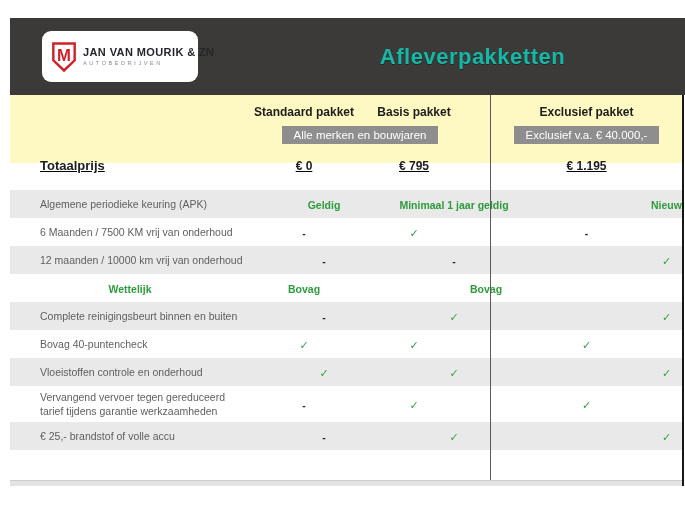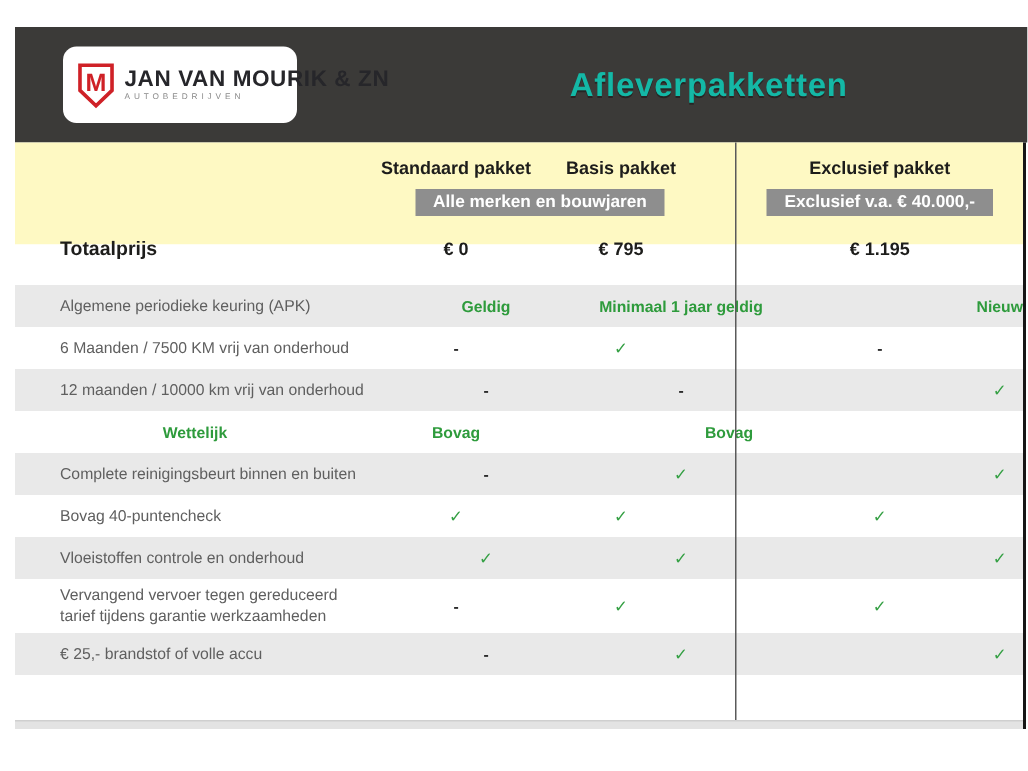--- a/index.html
+++ b/index.html
@@ -13,21 +13,21 @@
     position:absolute; left:10px; right:0; top:18px; height:77px;
     background:#3b3a38; display:flex; align-items:center;
   }
   .logo-box {
     position:absolute; left:32px; top:13px; width:156px; height:51px;
     background:#ffffff; border-radius:9px; display:flex; align-items:center;
     padding-left:9px;
   }
   .logo-shield { width:26px; height:32px; flex:0 0 auto; }
   .logo-text { margin-left:6px; line-height:1; }
-  .brand-name { font-size:15px; font-weight:bold; color:#26262a; letter-spacing:.4px; white-space:nowrap; }
+  .brand-name { font-size:11px; font-weight:bold; color:#26262a; letter-spacing:.4px; white-space:nowrap; }
   .brand-sub  { font-size:5.5px; color:#8a8a8a; letter-spacing:2.6px; margin-top:3px; white-space:nowrap; }
   .page-title {
     position:absolute; left:250px; right:0; top:0; height:77px;
     display:flex; align-items:center; justify-content:center;
     color:#14b8a6; font-size:22px; font-weight:bold; letter-spacing:.5px;
     text-shadow:0 1px 0 rgba(0,0,0,.35);
   }
 
   
   .card {
@@ -39,24 +39,24 @@
   }
 
   .grid { display:grid; grid-template-columns:240px 108px 112px 20px 193px; align-items:center; }
   .cell-c { text-align:center; }
 
   .head-band { background:#fef9c3; padding-top:10px; height:68px; }
   .col-head { font-size:12px; font-weight:bold; color:#1d1d1b; }
   .badge-row { margin-top:6px; }
   .badge {
     display:inline-block; background:#8e8e8e; color:#ffffff;
-    font-size:11.5px; font-weight:bold; padding:3px 12px; white-space:nowrap;
+    font-size:11.5px; font-weight:normal; padding:3px 12px; white-space:nowrap;
   }
   .badge-span { grid-column:2 / span 2; text-align:center; }
-  .totals-row { margin-top:14px; }
+  .totals-row { margin-top:14px;text-decoration:underline; }
   .totals-label { font-size:13px; font-weight:bold; color:#1d1d1b; padding-left:30px; }
   .total-val { font-size:12px; font-weight:bold; color:#1d1d1b; }
 
   .rows-gap { height:27px; background:#ffffff; }
 
   .t-row { min-height:28px; padding:4px 0; }
   .t-row.alt { background:#e9e9e9;gap:20px; }
   .t-row .feature {
     font-size:10.5px; color:#5f5f5f; padding-left:30px; padding-right:6px; line-height:1.35;
   }

